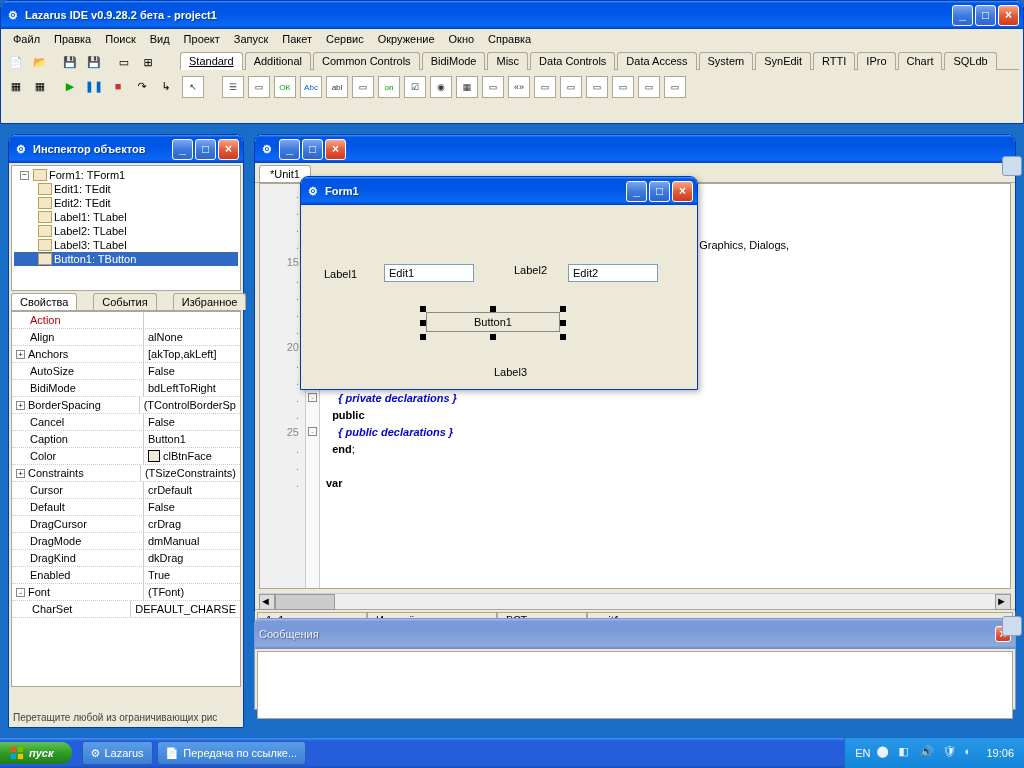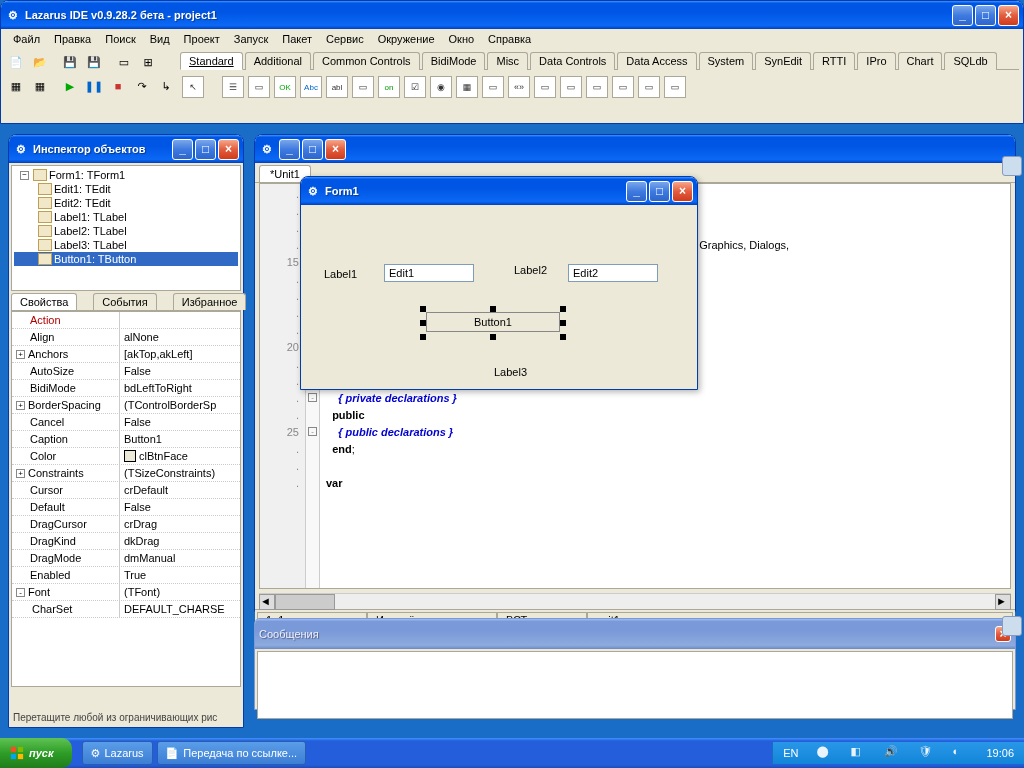--- a/index.html
+++ b/index.html
@@ -37,21 +37,21 @@
 .tree-row .pm { width: 9px; height: 9px; border: 1px solid #888; background: #fff; display: inline-flex; align-items: center; justify-content: center; font-size: 8px; color: #000; line-height: 1; margin-right: 2px; }
 .tree-row .ico { width: 14px; height: 12px; background: #f0e8c8; border: 1px solid #c0a050; }
 .tree-indent { display: inline-block; width: 16px; }
 .oi-tabs { display: flex; border-bottom: 1px solid #aca899; margin: 2px 2px 0 2px; }
 .oi-tabs span { padding: 2px 8px; border: 1px solid #aca899; border-bottom: none; border-radius: 3px 3px 0 0; margin-right: 16px; background: #ece9d8; }
 .oi-tabs span.active { background: #fff; }
 .oi-tabs .nav { margin-left: auto; display: flex; }
 .oi-tabs .nav b { padding: 0 3px; color: #666; }
 .propgrid { background: #fff; border: 1px solid #aca899; margin: 0 2px; height: 376px; overflow: auto; }
 .prop-row { display: flex; border-bottom: 1px dotted #ccc; }
-.prop-row .pn { width: 108px; padding: 2px 4px; border-right: 1px solid #ccc; display: flex; align-items: center; gap: 3px; }
+.prop-row .pn { width: 132px; padding: 2px 4px; border-right: 1px solid #ccc; display: flex; align-items: center; gap: 3px; }
 .prop-row .pv { flex: 1; padding: 2px 4px; display: flex; align-items: center; gap: 3px; }
 .prop-row.action .pn { color: #b00000; }
 .prop-row .exp { width: 9px; height: 9px; border: 1px solid #888; display: inline-flex; align-items: center; justify-content: center; font-size: 8px; }
 .color-swatch { width: 12px; height: 12px; border: 1px solid #000; background: #ece9d8; }
 .oi-hint { position: absolute; bottom: 4px; left: 4px; right: 4px; color: #444; font-size: 10px; }
 
 
 .src-win { position: absolute; left: 254px; top: 134px; width: 762px; height: 478px; background: #ece9d8; border: 1px solid #003bb0; border-radius: 8px 8px 0 0; }
 .src-tabs { display: flex; padding: 2px 4px 0 4px; border-bottom: 1px solid #aca899; }
 .src-tabs span { padding: 2px 10px; border: 1px solid #aca899; border-bottom: none; background: #fff; border-radius: 3px 3px 0 0; }
@@ -80,23 +80,23 @@
 .form-win { position: absolute; left: 300px; top: 176px; width: 398px; height: 214px; background: #ece9d8; border: 1px solid #003bb0; border-radius: 8px 8px 0 0; box-shadow: 2px 2px 6px rgba(0,0,0,0.3); }
 .form-body { margin: 3px; height: 180px; background: #ece9d8; background-image: radial-gradient(#888 0.5px, transparent 0.5px); background-size: 8px 8px; position: relative; }
 .form-body .lbl { position: absolute; font-size: 11px; }
 .form-body .edit { position: absolute; background: #fff; border: 1px solid #7f9db9; padding: 2px 4px; font-size: 11px; }
 .form-body .btn { position: absolute; background: #ece9d8; border: 1px solid #888; text-align: center; padding: 3px 0; font-size: 11px; }
 .sel-handles { position: absolute; }
 .sel-handles .h { position: absolute; width: 6px; height: 6px; background: #000; }
 
 
 .taskbar { position: absolute; left: 0; bottom: 0; width: 1024px; height: 30px; background: linear-gradient(to bottom,#3f93ff,#245edb 10%,#245edb 90%,#1b4cb8); display: flex; align-items: center; }
-.start-btn { height: 30px; padding: 0 18px 0 10px; background: linear-gradient(to bottom,#5fc354,#2e9d27 50%,#1f7d1a); color: #fff; font-weight: bold; font-style: italic; font-size: 15px; display: flex; align-items: center; border-radius: 0 10px 10px 0; gap: 5px; }
+.start-btn { height: 22px; padding: 0 18px 0 10px; background: linear-gradient(to bottom,#5fc354,#2e9d27 50%,#1f7d1a); color: #fff; font-weight: bold; font-style: italic; font-size: 15px; display: flex; align-items: center; border-radius: 0 10px 10px 0; gap: 5px; }
 .task-item { height: 24px; background: linear-gradient(to bottom,#5a9de8,#3c7ed4); color: #fff; border: 1px solid #2a5db0; border-radius: 3px; margin: 0 2px; padding: 0 8px; display: flex; align-items: center; gap: 4px; font-size: 11px; max-width: 160px; }
-.tray { margin-left: auto; background: linear-gradient(to bottom,#2997e8,#1285d8); height: 22px; display: flex; align-items: center; padding: 0 10px; gap: 18px; color: #fff; border-left: 1px solid #1a6cc0; }
+.tray { margin-left: auto; background: linear-gradient(to bottom,#2997e8,#1285d8); height: 30px; display: flex; align-items: center; padding: 0 10px; gap: 6px; color: #fff; border-left: 1px solid #1a6cc0; }
 .tray .ic { width: 16px; height: 16px; opacity: 0.9; }
 .mini-icon { position: absolute; right: 2px; width: 20px; height: 20px; background: #cde; border: 1px solid #89b; border-radius: 3px; }
 
 
 .sico { width: 14px; height: 14px; }
 </style>
 </head>
 <body>
 
 <div class="main-win">
@@ -355,33 +355,33 @@
           <span style="width: 11px; display: inline-block;"></span>
           <span>DragCursor</span>
         </div>
         <div class="pv">
           <span>crDrag</span>
         </div>
       </div>
       <div class="prop-row">
         <div class="pn">
           <span style="width: 11px; display: inline-block;"></span>
+          <span>DragMode</span>
+        </div>
+        <div class="pv">
+          <span>dmManual</span>
+        </div>
+      </div>
+      <div class="prop-row">
+        <div class="pn">
+          <span style="width: 11px; display: inline-block;"></span>
           <span>DragKind</span>
         </div>
         <div class="pv">
           <span>dkDrag</span>
-        </div>
-      </div>
-      <div class="prop-row">
-        <div class="pn">
-          <span style="width: 11px; display: inline-block;"></span>
-          <span>DragMode</span>
-        </div>
-        <div class="pv">
-          <span>dmManual</span>
         </div>
       </div>
       <div class="prop-row">
         <div class="pn">
           <span style="width: 11px; display: inline-block;"></span>
           <span>Enabled</span>
         </div>
         <div class="pv">
           <span>True</span>
         </div>

